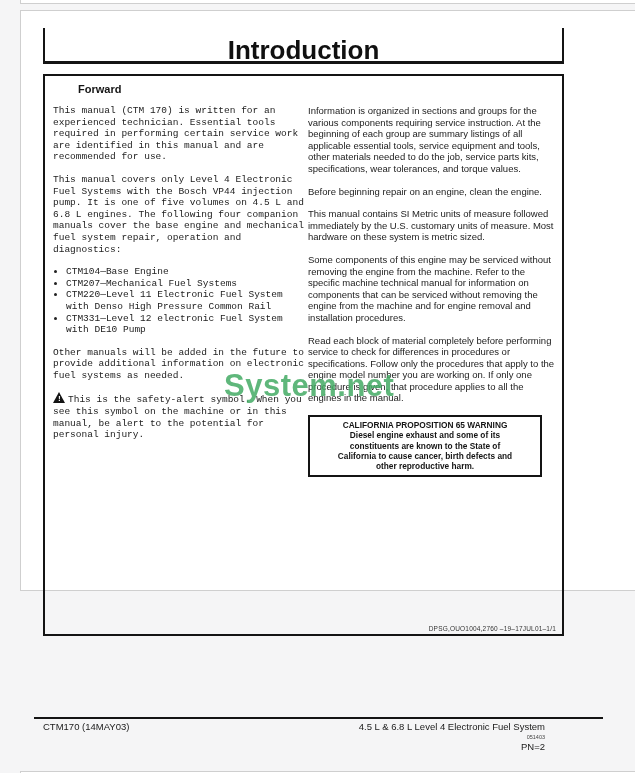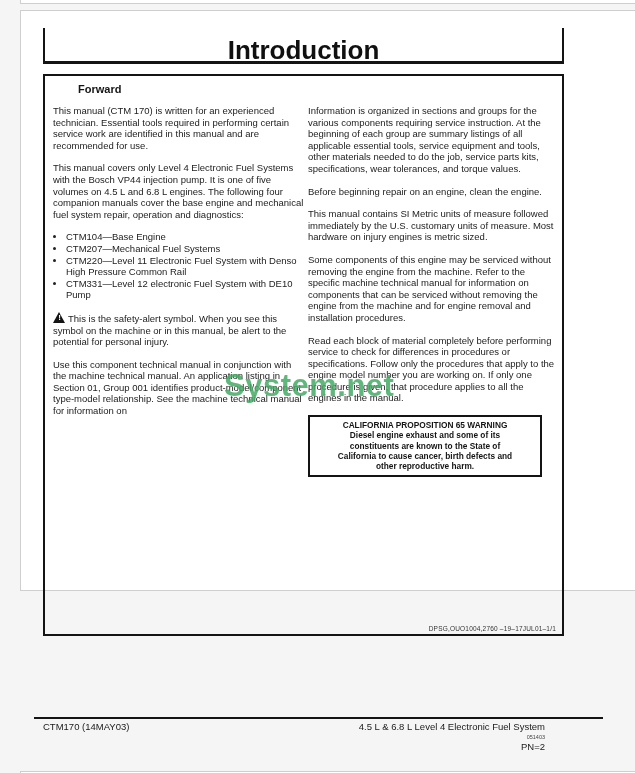--- a/index.html
+++ b/index.html
@@ -28,21 +28,21 @@
     border-left:2px solid #141414; border-right:2px solid #141414; border-bottom:3px solid #141414;
     text-align:center;
   }
   .intro-title { font-size:26px; font-weight:bold; line-height:1; padding-top:9px; color:#101010; }
   .content-box {
     position:absolute; left:22px; top:63px; width:521px; height:562px;
     border:2px solid #141414;
   }
   .section-heading { position:absolute; left:8px; top:7px; font-size:11px; font-weight:bold; color:#141414;padding-left:25px; }
   .col { position:absolute; top:29px; font-size:9.5px; line-height:11.6px; color:#222; }
-  .col-left  { left:8px;  width:252px; }
+  .col-left  { left:8px;  width:252px;font-family:Liberation Mono, monospace; }
   .col-right { left:263px; width:250px; }
   .para { margin-bottom:11px; }
   ul.bullets { margin:0 0 11px 0; padding-left:13px; list-style:disc; }
   ul.bullets li { margin:0; }
   .alert-icon { position:relative; display:inline-block; width:13px; height:11px; margin-right:2px; vertical-align:-1px; }
   .alert-icon .tri { display:block; width:0; height:0; border-left:6.5px solid transparent; border-right:6.5px solid transparent; border-bottom:11px solid #141414; }
   .alert-icon .bang { position:absolute; left:0; right:0; top:2.5px; color:#fff; font-size:8px; font-weight:bold; text-align:center; line-height:8px; }
   .warning-box {
     width:234px; margin-top:10px; border:2px solid #141414;
     padding:3px 20px; text-align:center; font-weight:bold;
@@ -76,28 +76,28 @@
 
     <div class="col col-left">
       <p class="para">This manual (CTM 170) is written for an experienced technician. Essential tools required in performing certain service work are identified in this manual and are recommended for use.</p>
       <p class="para">This manual covers only Level 4 Electronic Fuel Systems with the Bosch VP44 injection pump. It is one of five volumes on 4.5 L and 6.8 L engines. The following four companion manuals cover the base engine and mechanical fuel system repair, operation and diagnostics:</p>
       <ul class="bullets">
         <li>CTM104—Base Engine</li>
         <li>CTM207—Mechanical Fuel Systems</li>
         <li>CTM220—Level 11 Electronic Fuel System with Denso High Pressure Common Rail</li>
         <li>CTM331—Level 12 electronic Fuel System with DE10 Pump</li>
       </ul>
+      <p class="para">Other manuals will be added in the future to provide additional information on electronic fuel systems as needed.</p>
       <p class="para"><span class="alert-icon"><span class="tri"></span><span class="bang">!</span></span><span>This is the safety-alert symbol. When you see this symbol on the machine or in this manual, be alert to the potential for personal injury.</span></p>
-      <p class="para">Use this component technical manual in conjunction with the machine technical manual. An application listing in Section 01, Group 001 identifies product-model/component type-model relationship. See the machine technical manual for information on</p>
     </div>
 
     <div class="col col-right">
       <p class="para">Information is organized in sections and groups for the various components requiring service instruction. At the beginning of each group are summary listings of all applicable essential tools, service equipment and tools, other materials needed to do the job, service parts kits, specifications, wear tolerances, and torque values.</p>
       <p class="para">Before beginning repair on an engine, clean the engine.</p>
-      <p class="para">This manual contains SI Metric units of measure followed immediately by the U.S. customary units of measure. Most hardware on injury engines is metric sized.</p>
+      <p class="para">This manual contains SI Metric units of measure followed immediately by the U.S. customary units of measure. Most hardware on these system is metric sized.</p>
       <p class="para">Some components of this engine may be serviced without removing the engine from the machine. Refer to the specific machine technical manual for information on components that can be serviced without removing the engine from the machine and for engine removal and installation procedures.</p>
       <p class="para">Read each block of material completely before performing service to check for differences in procedures or specifications. Follow only the procedures that apply to the engine model number you are working on. If only one procedure is given, that procedure applies to all the engines in the manual.</p>
       <div class="warning-box">
         <div>CALIFORNIA PROPOSITION 65 WARNING</div>
         <div>Diesel engine exhaust and some of its constituents are known to the State of California to cause cancer, birth defects and other reproductive harm.</div>
       </div>
     </div>
 
     <div class="colophon">DPSG,OUO1004,2760 –19–17JUL01–1/1</div>
   </div>

